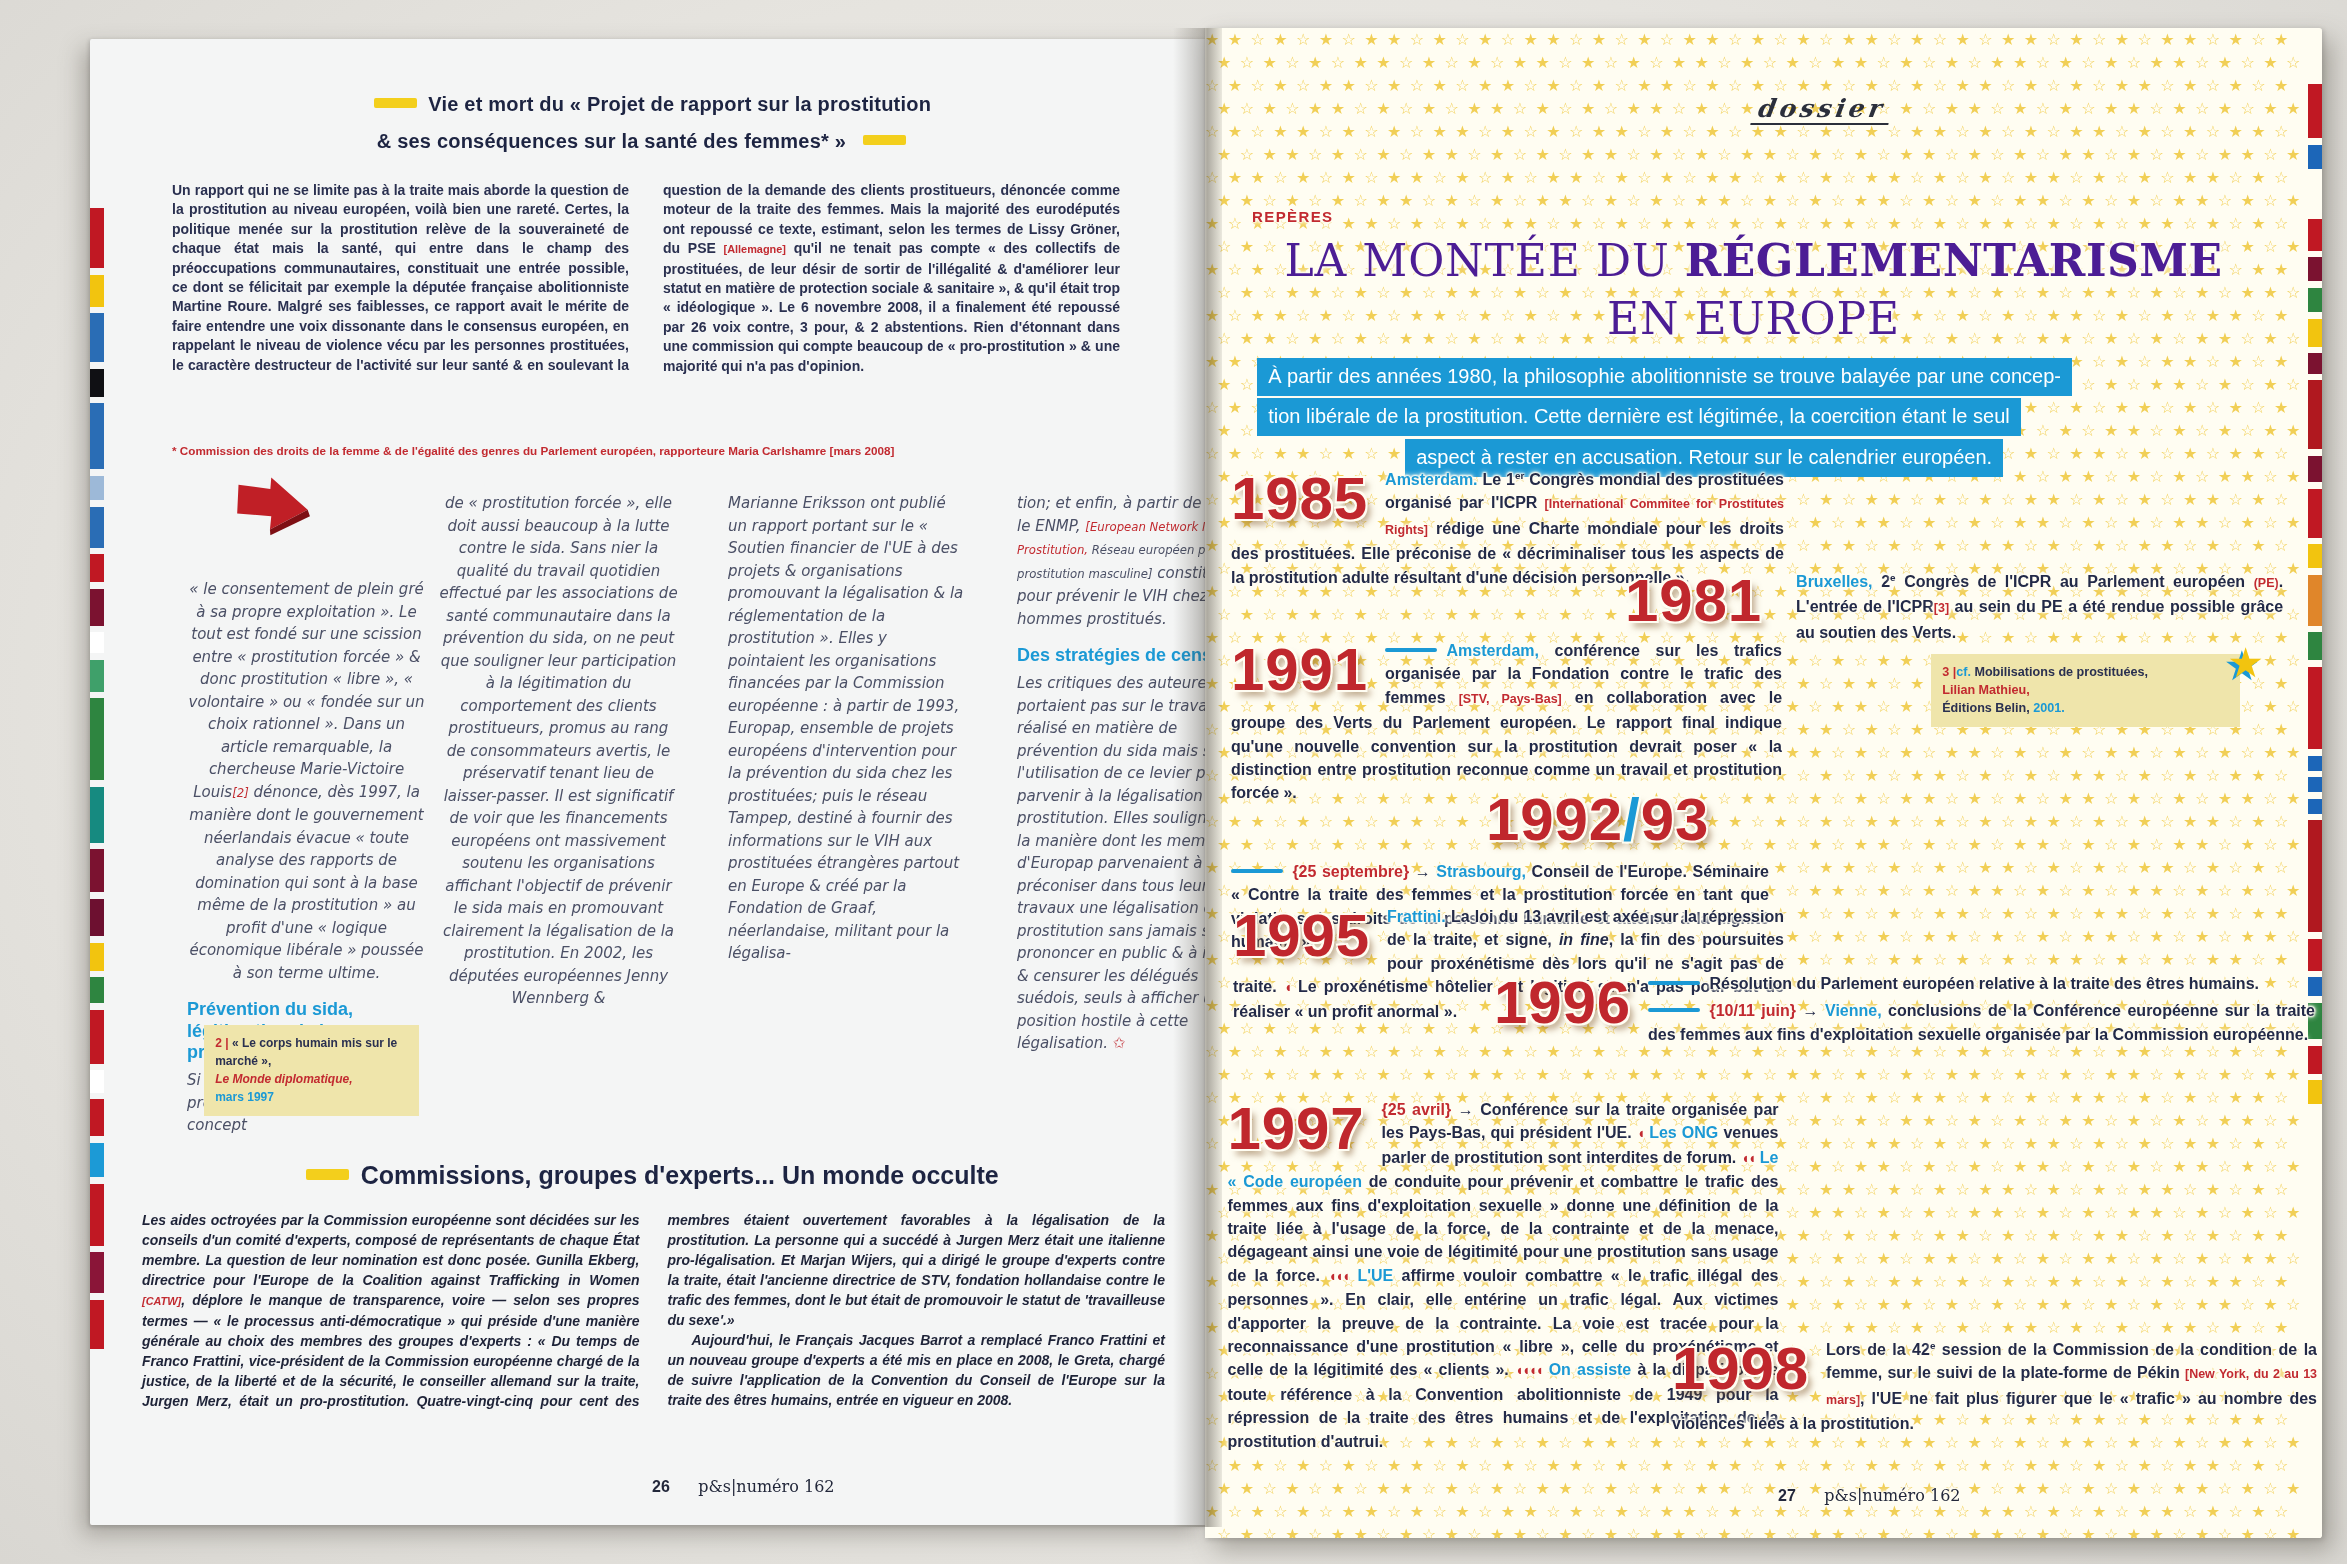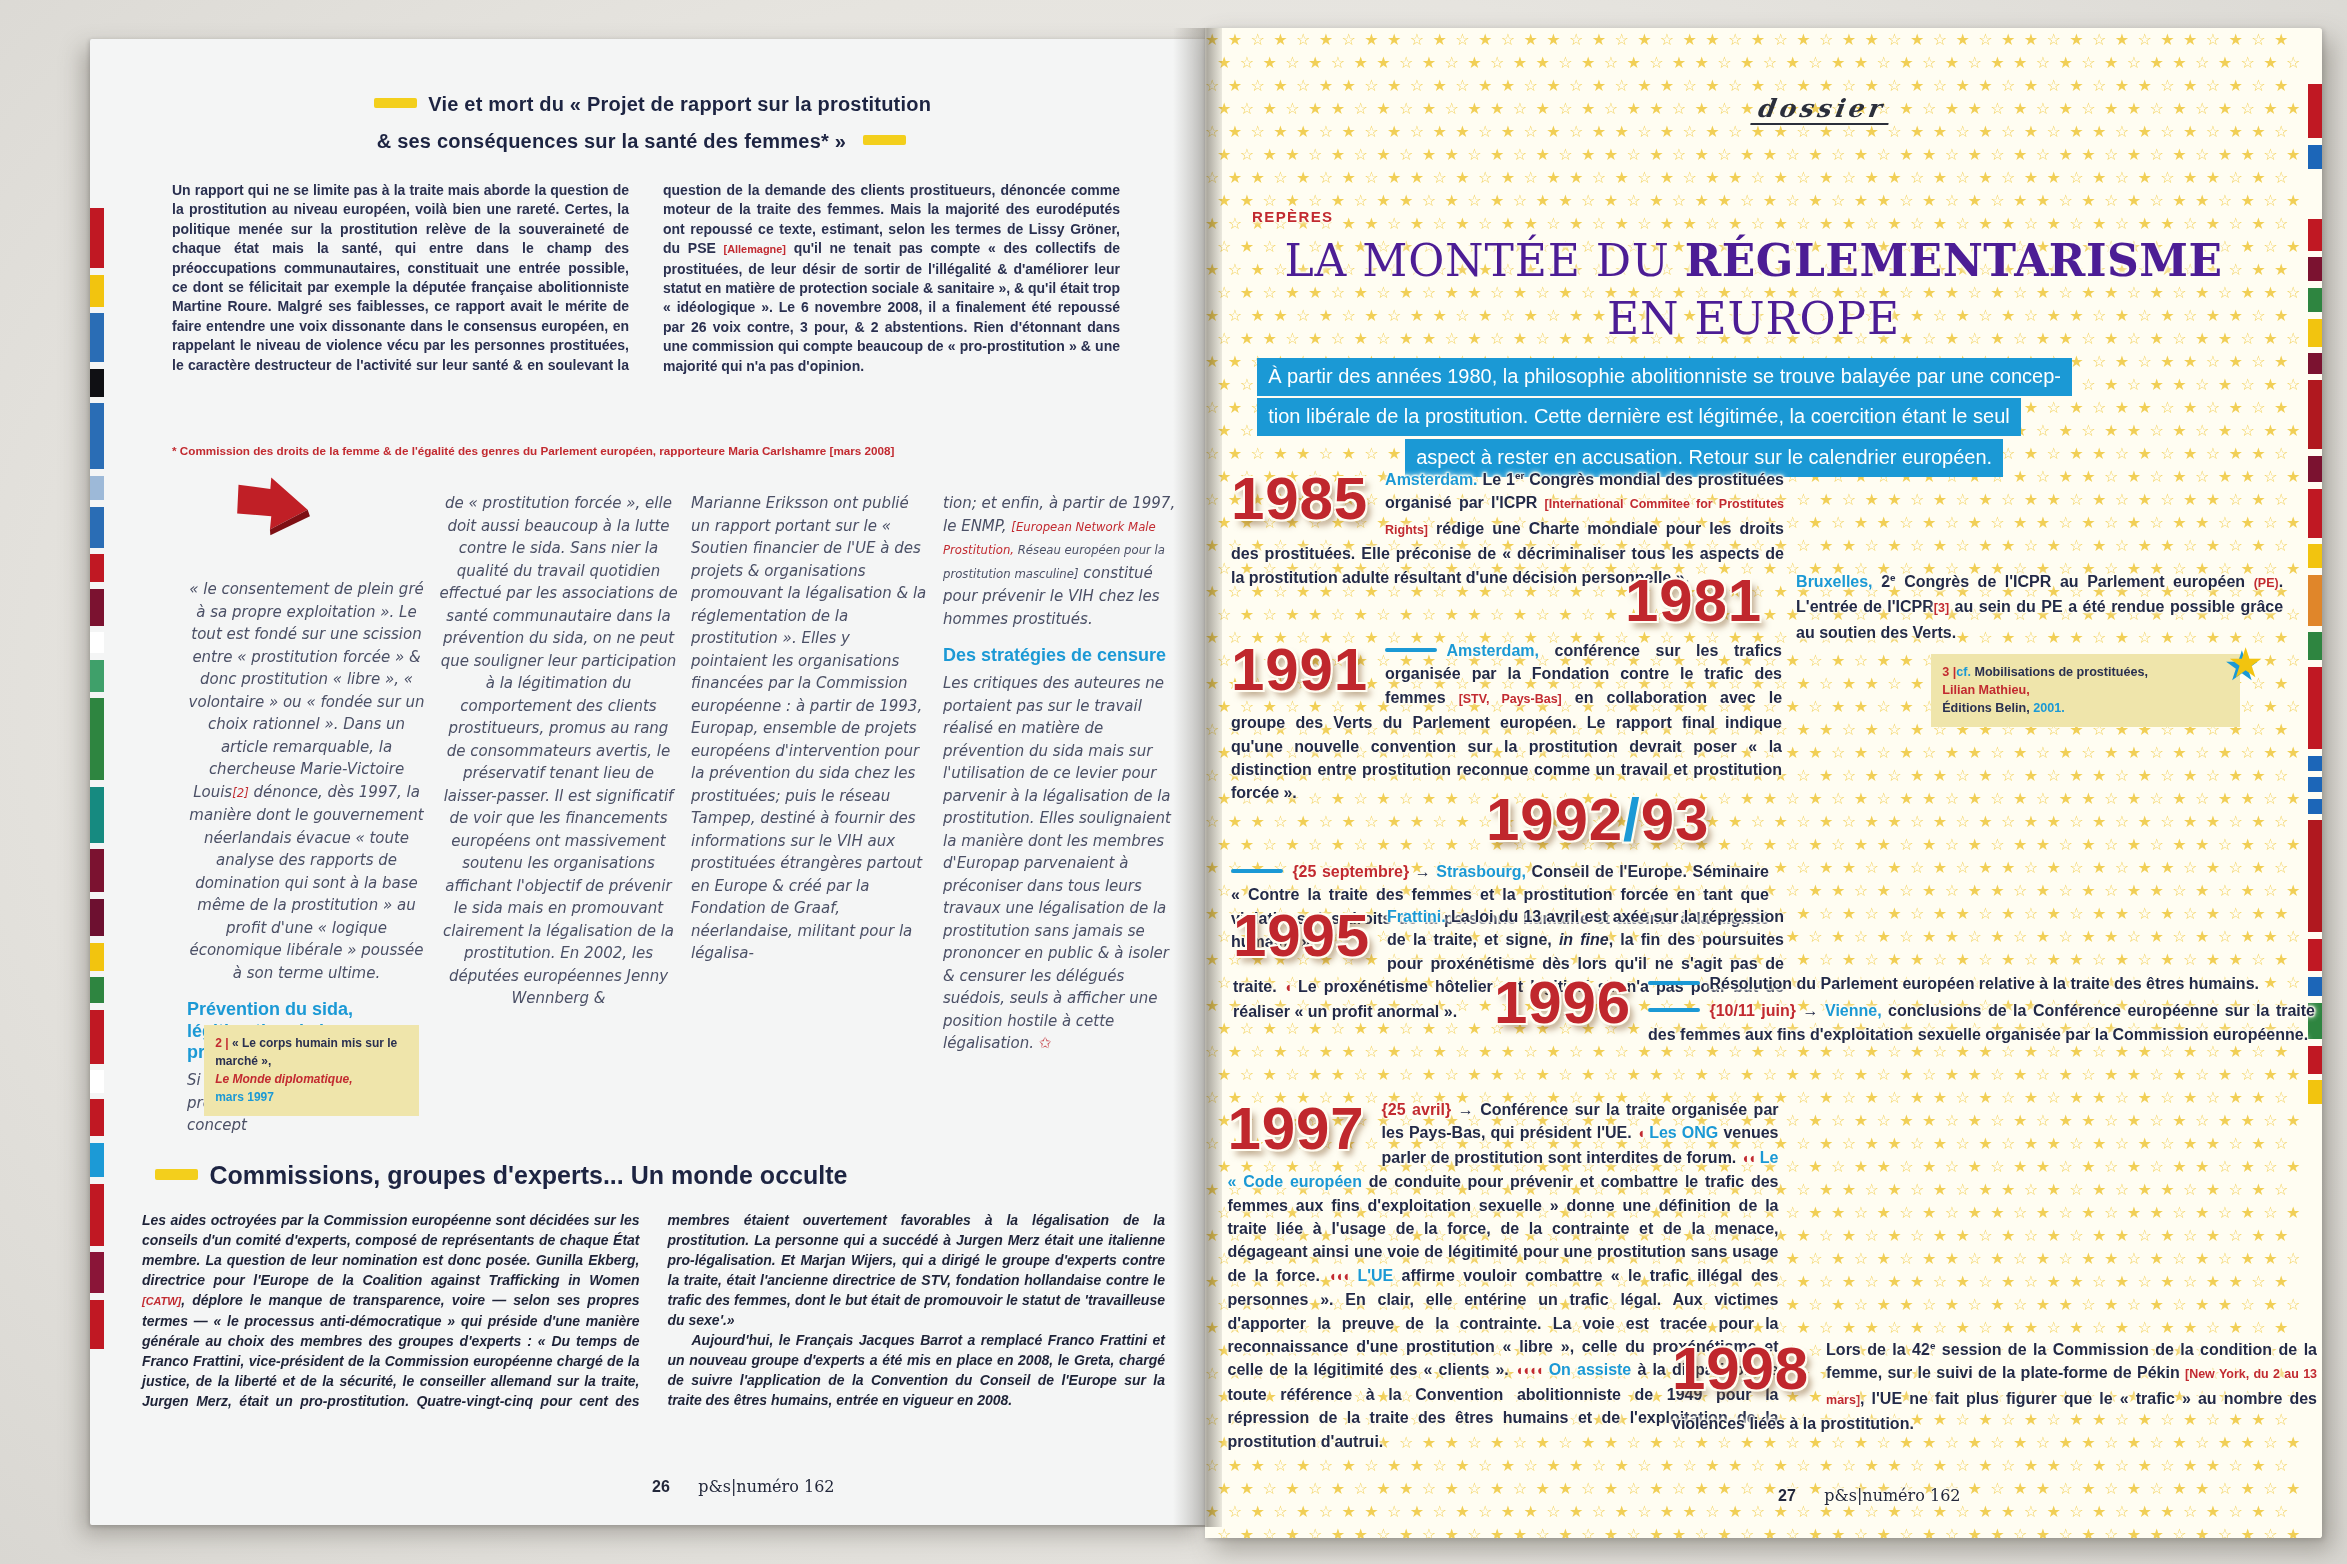--- a/index.html
+++ b/index.html
@@ -26,28 +26,28 @@
     font-size:20px;line-height:37px;font-weight:bold;letter-spacing:0.2px;}
   .ydash{display:inline-block;width:43px;height:10.3px;background:#f3cf1c;border-radius:1.9px;
     vertical-align:middle;margin:0 11.2px 5.6px 11.2px;}
   .a1-intro{left:82px;top:142px;width:948px;column-count:2;column-gap:34px;
     font-size:14px;line-height:19.4px;font-weight:bold;color:#2a3050;text-align:justify;}
   .a1-foot{left:82px;top:405px;width:937px;font-size:11.7px;font-weight:bold;color:#c22a30;}
   .mid{left:97px;top:438px;width:1007px;display:flex;gap:13px;}
   .mid .col{width:239px;flex:none;font-family:"DejaVu Sans",sans-serif;font-style:italic;
     font-size:15px;line-height:22.5px;color:#4b5066;}
   .mid .c-center{text-align:center;}
-  .mid .c-left{text-align:left;}
+  .mid .c-left{text-align:left;margin-left:37px;}
   .bluehead{color:#1b99d5;font-weight:bold;font-size:18px;line-height:21.5px;
     font-style:normal;font-family:"Liberation Sans",sans-serif;margin:15px 0 5.6px 0;text-align:left;}
   .arrow-wrap{left:139px;top:438px;width:90px;height:66px;}
   .notebox{background:#efe5ab;padding:9.4px 11.2px;font-size:12px;line-height:18px;
     font-weight:bold;color:#2a3050;}
   #note2{left:114px;top:986px;width:193px;}
-  .a2-title{left:54px;top:1122px;width:1006px;color:#1d2442;
+  .a2-title{left:54px;top:1122px;width:1006px;text-align:center;color:#1d2442;
     font-size:25px;font-weight:bold;}
   .a2-body{left:52px;top:1171px;width:1023px;column-count:2;column-gap:28px;
     font-size:14px;line-height:20px;font-weight:bold;font-style:italic;
     color:#1e2338;text-align:justify;}
   .a2-body p{margin:0 0 0 0;}
   .a2-body p+p{text-indent:24px;}
   .pgfoot{font-size:16px;color:#23283b;z-index:3;}
   .pgfoot .num{font-weight:bold;margin-right:24px;}
   .pgfoot .jr{font-family:"DejaVu Serif",serif;}
   #lfoot{left:562px;top:1438px;}

